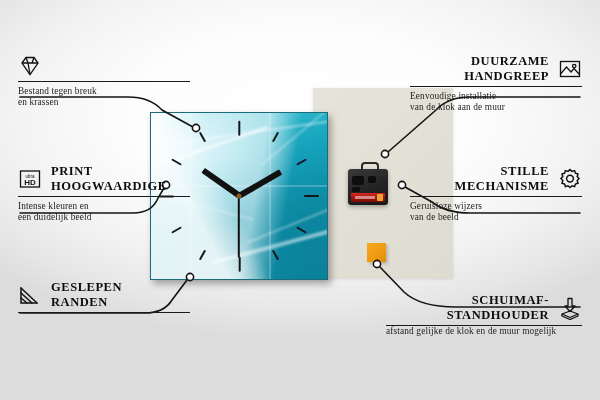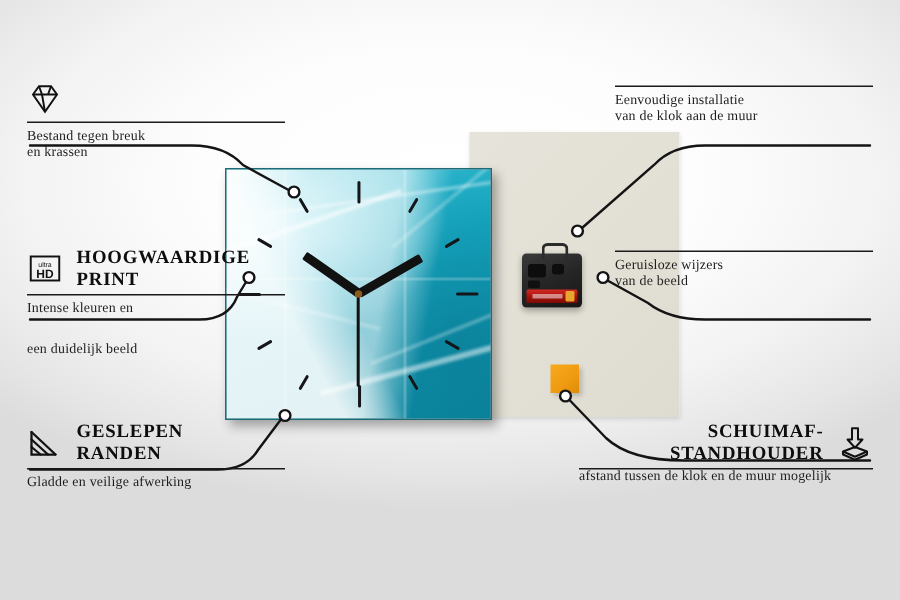--- a/index.html
+++ b/index.html
@@ -170,71 +170,95 @@
   <div class="callout left" style="left:18px;top:164px;width:172px">
     <div class="co-head">
       <span class="ico">
         <svg viewBox="0 0 24 24">
           <rect x="2.5" y="4" width="19" height="16" fill="none" stroke="#111" stroke-width="1.3"></rect>
           <text x="12" y="11" font-family="Liberation Sans, sans-serif" font-size="4.6" text-anchor="middle" fill="#111">ultra</text>
           <text x="12" y="18" font-family="Liberation Sans, sans-serif" font-size="8" font-weight="bold" text-anchor="middle" fill="#111">HD</text>
         </svg>
       </span>
       <div>
+        <div class="co-title">PRINT</div>
         <div class="co-title">HOOGWAARDIGE</div>
-        <div class="co-title">PRINT</div>
       </div>
     </div>
     <div class="co-rule" style="width:172px"></div>
     <div class="co-desc">Intense kleuren en</div>
-    <div class="co-desc" style="margin-top:16px">een duidelijk beeld</div>
+    <div class="co-desc" style="margin-top:0">een duidelijk beeld</div>
   </div>
 
   <div class="callout left" style="left:18px;top:280px;width:172px">
     <div class="co-head">
       <span class="ico">
         <svg viewBox="0 0 24 24" fill="none" stroke="#111" stroke-width="1.5" stroke-linecap="round">
           <path d="M3 5 L19 20"></path>
           <path d="M3 10 L14 20"></path>
           <path d="M3 15 L9 20"></path>
           <path d="M3 5 L3 20 L19 20"></path>
         </svg>
       </span>
       <div>
         <div class="co-title">GESLEPEN</div>
         <div class="co-title">RANDEN</div>
       </div>
     </div>
     <div class="co-rule" style="width:172px"></div>
-    <div class="co-desc">Gladde en veilige afwerking</div>
   </div>
 
   <div class="callout right" style="left:410px;top:54px;width:172px">
+    <div class="co-head">
+      <div>
+        <div class="co-title">DUURZAME</div>
+        <div class="co-title">HANDGREEP</div>
+      </div>
+      <span class="ico">
+        <svg viewBox="0 0 24 24" fill="none" stroke="#111" stroke-width="1.3">
+          <rect x="2.5" y="4.5" width="19" height="15"></rect>
+          <path d="M2.5 17 L8.5 10 L13 15 L16 11.5 L21.5 17.5"></path>
+          <circle cx="16.2" cy="9" r="1.7"></circle>
+        </svg>
+      </span>
+    </div>
     <div class="co-rule" style="width:172px"></div>
     <div class="co-desc">Eenvoudige installatie</div>
     <div class="co-desc" style="margin-top:0">van de klok aan de muur</div>
   </div>
 
   <div class="callout right" style="left:410px;top:164px;width:172px">
+    <div class="co-head">
+      <div>
+        <div class="co-title">STILLE</div>
+        <div class="co-title">MECHANISME</div>
+      </div>
+      <span class="ico">
+        <svg viewBox="0 0 24 24" fill="none" stroke="#111" stroke-width="1.5">
+          <path d="M12 2.6 L14 4.4 L16.6 3.6 L17.4 6.2 L20 7 L19.2 9.6 L21 11.6 L19.2 13.6 L20 16.2 L17.4 17 L16.6 19.6 L14 18.8 L12 20.6 L10 18.8 L7.4 19.6 L6.6 17 L4 16.2 L4.8 13.6 L3 11.6 L4.8 9.6 L4 7 L6.6 6.2 L7.4 3.6 L10 4.4 Z"></path>
+          <circle cx="12" cy="11.6" r="3.4"></circle>
+        </svg>
+      </span>
+    </div>
     <div class="co-rule" style="width:172px"></div>
     <div class="co-desc">Geruisloze wijzers</div>
     <div class="co-desc" style="margin-top:0">van de beeld</div>
   </div>
 
-  <div class="callout right" style="left:386px;top:280px;width:196px">
+  <div class="callout right" style="left:386px;top:293px;width:196px">
     <div class="co-head">
       <div>
         <div class="co-title">SCHUIMAF-</div>
         <div class="co-title">STANDHOUDER</div>
       </div>
       <span class="ico">
         <svg viewBox="0 0 24 24" fill="none" stroke="#111" stroke-width="1.3" stroke-linejoin="round">
           <path d="M10 2.5 H14 V10 H17 L12 15.5 L7 10 H10 Z"></path>
           <path d="M4 18 L12 15 L20 18 L12 21.5 Z"></path>
           <path d="M4 18 V20 L12 23.5 L20 20 V18"></path>
         </svg>
       </span>
     </div>
     <div class="co-rule" style="width:196px"></div>
-    <div class="co-desc" style="margin-top:0">afstand tussen de klok en de muur mogelijk</div>
+    <div class="co-desc" style="margin-top:0">afstand gelijke de klok en de muur mogelijk</div>
   </div>
 
 </div>
 
 </body></html>

